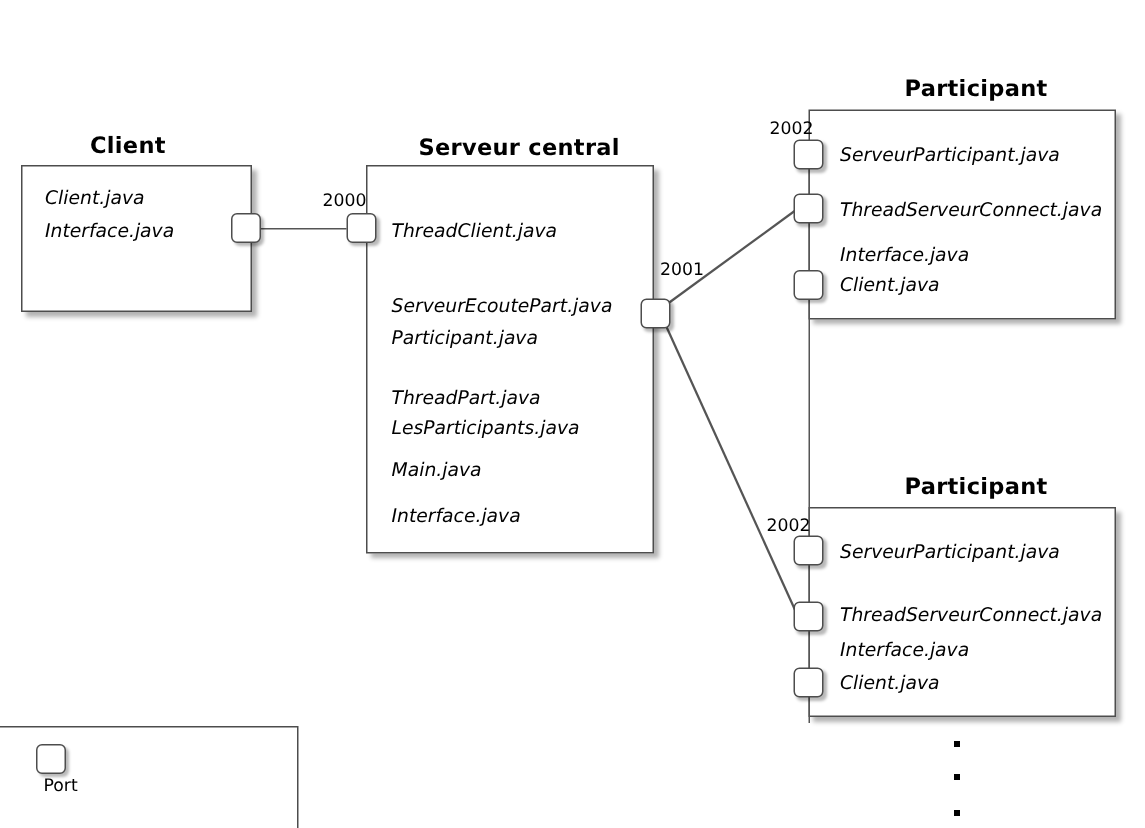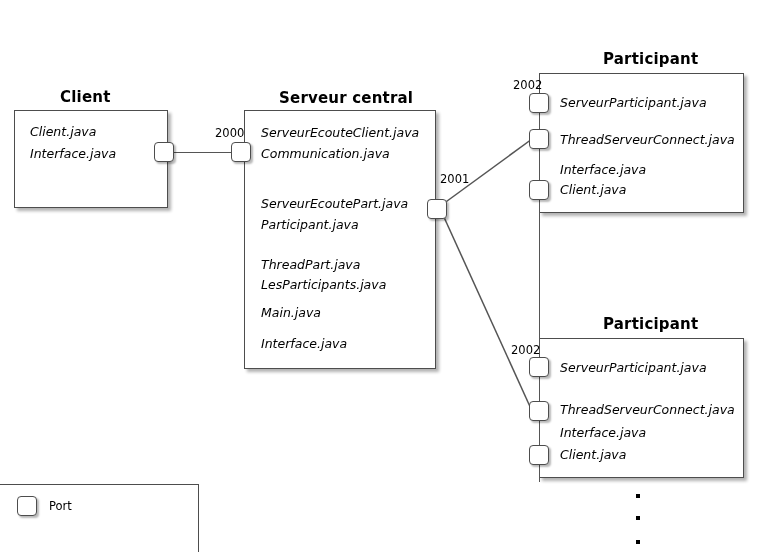--- a/index.html
+++ b/index.html
@@ -94,20 +94,21 @@
     width: 211px;
     height: 80px;
     background: #ffffff;
     border: 1.3px solid #4d4d4d;
     z-index: 10;
   }
   .legend-row {
     position: absolute;
     display: flex;
     align-items: center;
+    flex-direction: column;
   }
   .legend-port {
     width: 20px;
     height: 20px;
     background: #fff;
     border: 1.4px solid #4d4d4d;
     border-radius: 4px;
     box-shadow: 2px 2px 2px rgba(0,0,0,0.28);
   }
   .legend-line {
@@ -140,22 +141,21 @@
   <div class="box" style="left:14px; top:110px; width:154px; height:98px;">
   </div>
   <div class="file-line" style="left:30px; top:126px;">Client.java</div>
   <div class="file-line" style="left:30px; top:148px;">Interface.java</div>
 
   <div class="port" style="left:154px; top:142px;"></div>
 
   <div class="box-title" style="left:279px; top:89px;">Serveur central</div>
   <div class="box" style="left:244px; top:110px; width:192px; height:259px;">
   </div>
-  <div class="file-line" style="left:261px; top:127px;">ServeurEcouteClient.java</div>
-  <div class="file-line" style="left:261px; top:148px;">Communication.java</div>
+  <div class="file-line" style="left:261px; top:148px;">ThreadClient.java</div>
   <div class="file-line" style="left:261px; top:198px;">ServeurEcoutePart.java</div>
   <div class="file-line" style="left:261px; top:219px;">Participant.java</div>
   <div class="file-line" style="left:261px; top:259px;">ThreadPart.java</div>
   <div class="file-line" style="left:261px; top:279px;">LesParticipants.java</div>
   <div class="file-line" style="left:261px; top:307px;">Main.java</div>
   <div class="file-line" style="left:261px; top:338px;">Interface.java</div>
 
   <div class="port" style="left:231px; top:142px;"></div>
   <div class="port" style="left:427px; top:199px;"></div>
 

